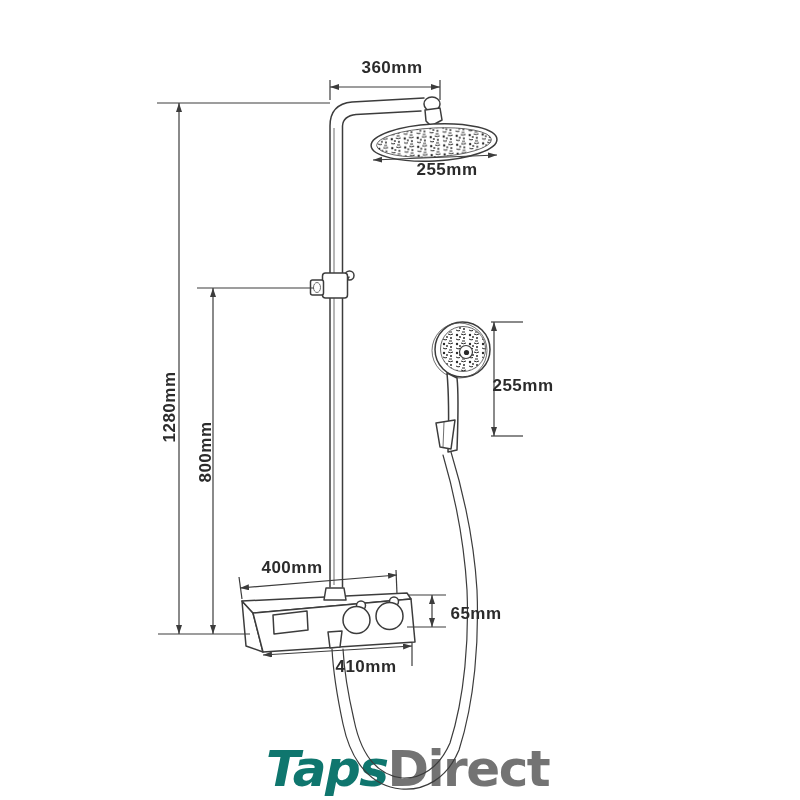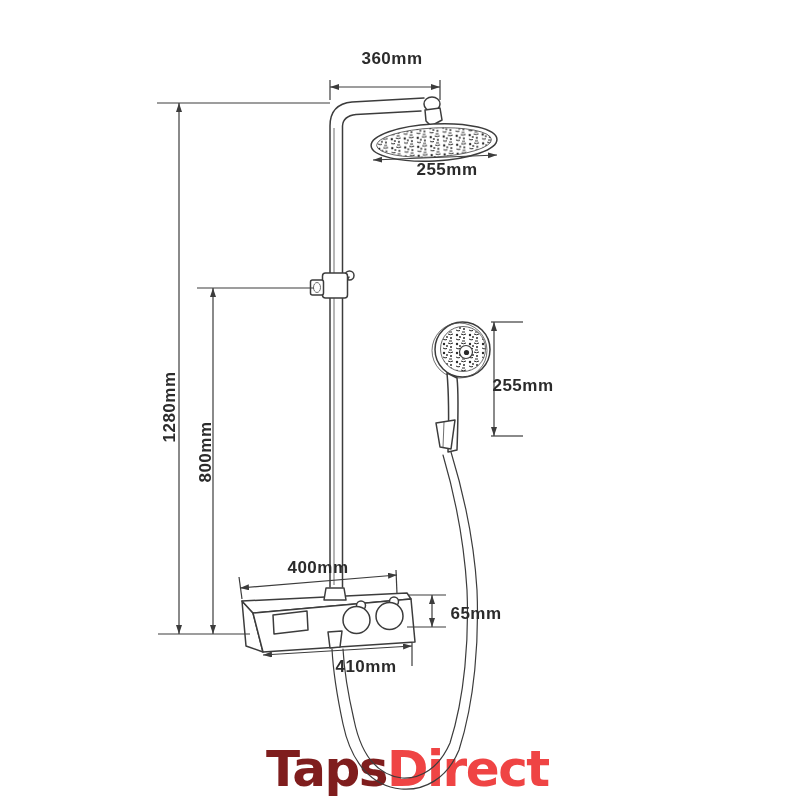--- a/index.html
+++ b/index.html
@@ -14,21 +14,21 @@
   .stroke{stroke:#3c3c3c;fill:none;stroke-width:1.5;stroke-linecap:round;stroke-linejoin:round;}
   .thin{stroke:#4a4a4a;fill:none;stroke-width:0.8;}
   .dimline{stroke:#3c3c3c;fill:none;stroke-width:1.2;}
   .whitefill{fill:#ffffff;}
 </style>
 </head>
 <body>
 
 <div id="canvas">
 
-  <div id="logo"><span style="color: #7f1d1d;">Taps</span><span style="color: #ef4444;">Direct</span></div>
+  <div id="logo"><span style="color: #0f766e; font-style: italic;">Taps</span><span style="color: #737373;">Direct</span></div>
 
   <svg width="800" height="800" viewBox="0 0 800 800">
     <defs>
       <marker id="arr" orient="auto-start-reverse" markerUnits="userSpaceOnUse" markerWidth="10" markerHeight="8" refX="9" refY="3">
         <path d="M0,0 L9,3 L0,6 Z" fill="#3c3c3c"></path>
       </marker>
       <pattern id="spk" width="13" height="9" patternUnits="userSpaceOnUse">
         <circle cx="2" cy="2" r="1.2" fill="#2a2a2a"></circle>
         <path d="M6,1 q2.5,1.5 5,0" stroke="#2a2a2a" stroke-width="1" fill="none"></path>
         <circle cx="9" cy="5" r="1" fill="#2a2a2a"></circle>
@@ -120,21 +120,21 @@
 
       <line class="dimline" x1="409" y1="595" x2="446" y2="595"></line>
       <line class="dimline" x1="407" y1="627" x2="446" y2="627"></line>
       <line class="dimline" x1="432" y1="595" x2="432" y2="627" marker-start="url(#arr)" marker-end="url(#arr)"></line>
 
       <line class="dimline" x1="412" y1="643" x2="412" y2="666"></line>
       <line class="dimline" x1="263" y1="655" x2="412" y2="646" marker-start="url(#arr)" marker-end="url(#arr)"></line>
     </g>
   </svg>
 
-  <div class="dim-label" style="left:392px;top:59px">360mm</div>
+  <div class="dim-label" style="left:392px;top:68px">360mm</div>
   <div class="dim-label" style="left:447px;top:170px">255mm</div>
   <div class="dim-label rot" style="left:170px;top:407px">1280mm</div>
   <div class="dim-label rot" style="left:206px;top:452px">800mm</div>
   <div class="dim-label" style="left:523px;top:386px">255mm</div>
-  <div class="dim-label" style="left:318px;top:568px">400mm</div>
+  <div class="dim-label" style="left:292px;top:568px">400mm</div>
   <div class="dim-label" style="left:476px;top:614px">65mm</div>
   <div class="dim-label" style="left:366px;top:667px">410mm</div>
 </div>
 
 </body></html>

